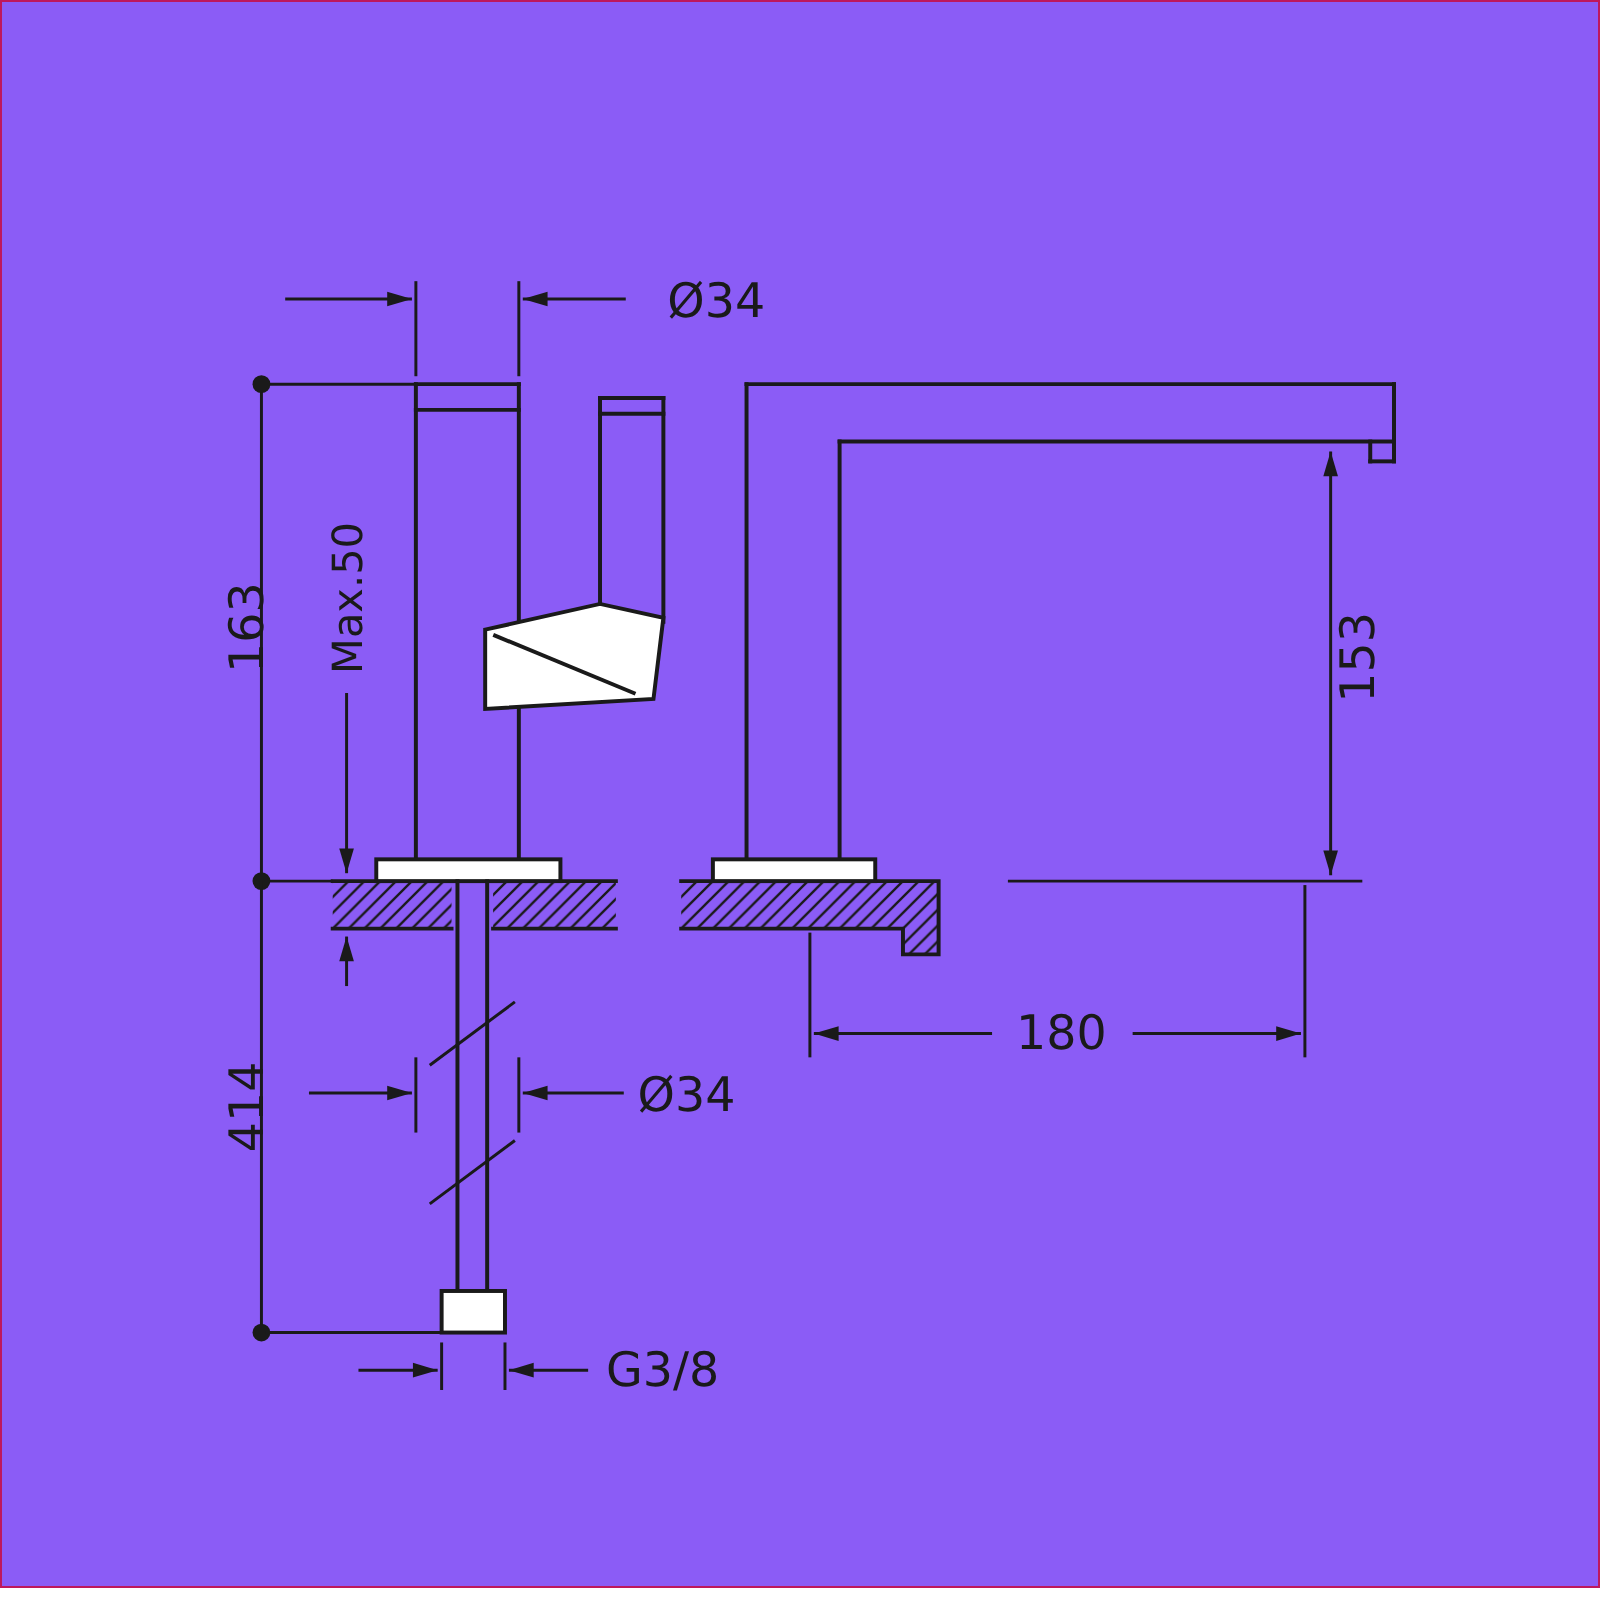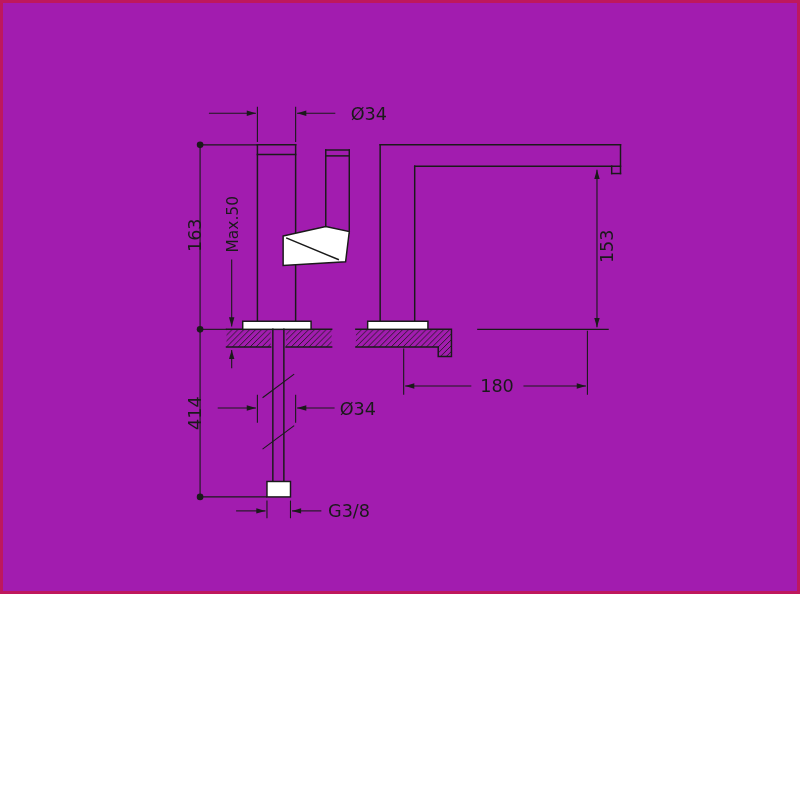--- a/index.html
+++ b/index.html
@@ -1,21 +1,21 @@
 <!DOCTYPE html>
 <html style="--line: #1a1a1a;"><head>
 <meta charset="utf-8">
 <style>
   html,body{margin:0;padding:0;background:#fff;}
   .canvas{
     position:relative;
-    width:800px;height:594px;
-    background:#a21caf;
+    width:800px;height:794px;
+    background:#8b5cf6;
     box-sizing:border-box;
-    border:3px solid #be185d;
+    border:1px solid #be185d;
     font-family:"DejaVu Sans","Liberation Sans",sans-serif;
   }
   svg{display:block;width:100%;height:100%;}
   .ol{stroke:var(--line,#1a1a1a);stroke-width:2;fill:none;stroke-linecap:square;}
   .dim{stroke:var(--line,#1a1a1a);stroke-width:1.5;fill:none;}
   .fillw{fill:#ffffff;}
   text{font-family:"DejaVu Sans","Liberation Sans",sans-serif;font-size:24px;fill:var(--line,#1a1a1a);}
   text.small{font-size:21px;}
 </style>
 </head>

